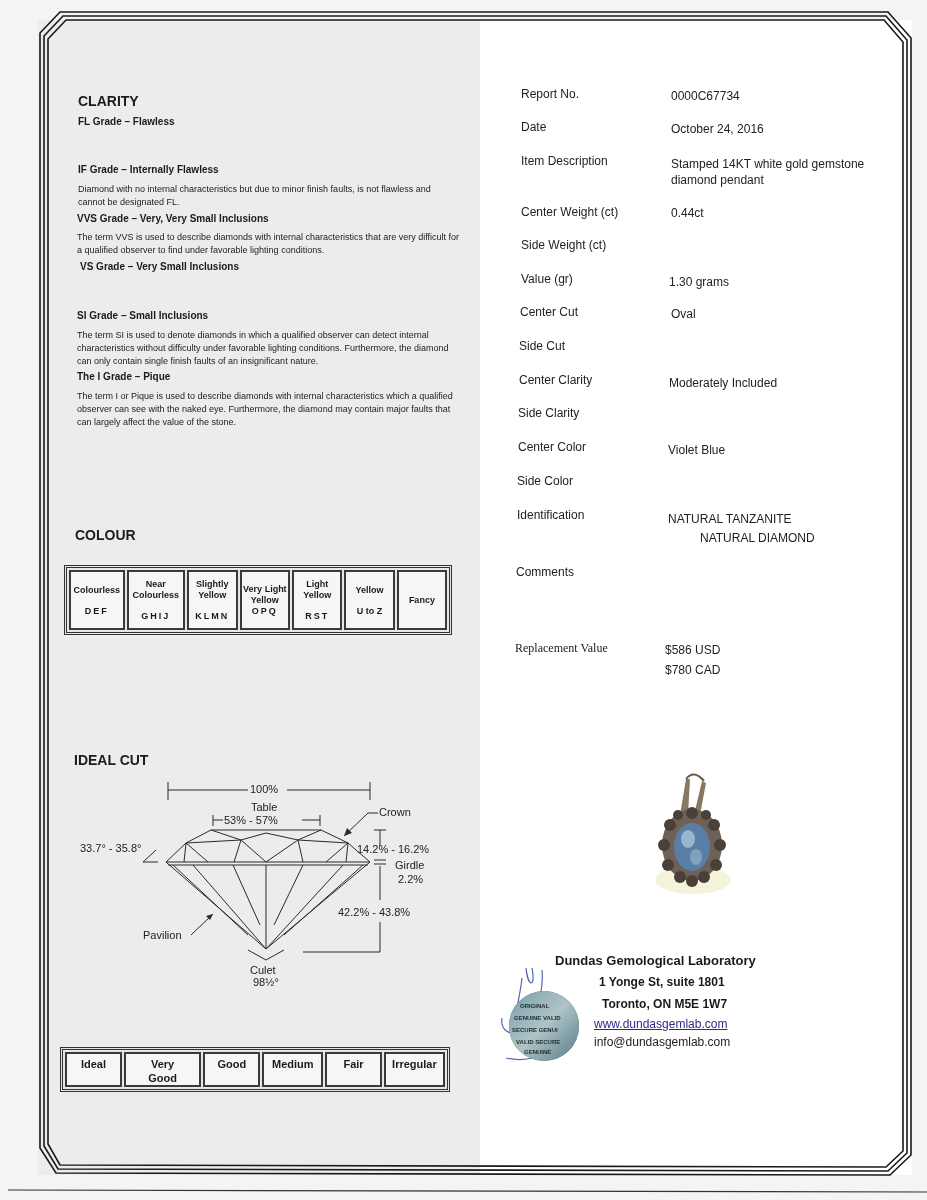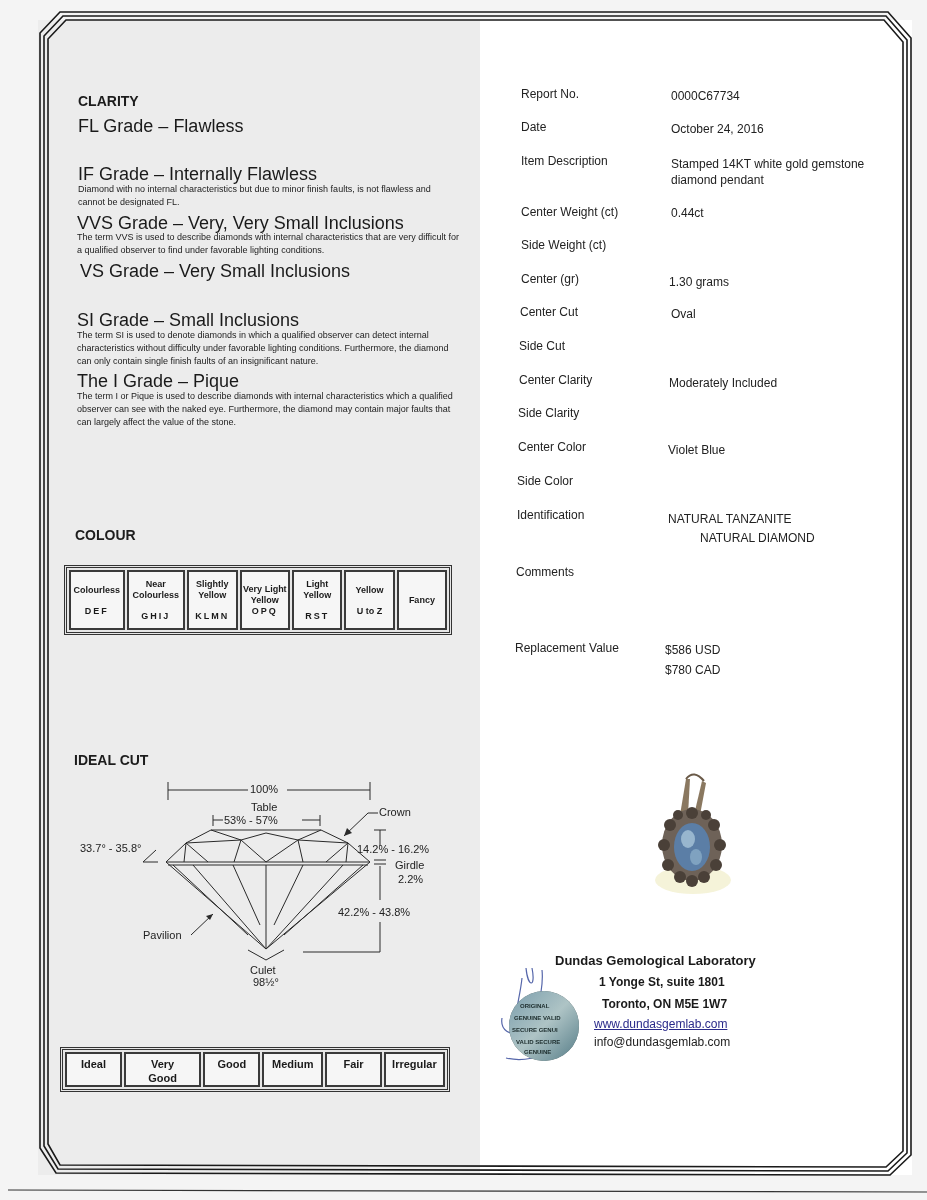--- a/index.html
+++ b/index.html
@@ -10,21 +10,21 @@
   }
   .page { position: absolute; left: 8px; top: 0; width: 927px; height: 1200px; }
   .left-bg { position: absolute; left: 30px; top: 20px; width: 442px; height: 1155px; background: #ececec; }
   .right-bg { position: absolute; left: 472px; top: 20px; width: 432px; height: 1155px; background: #ffffff; }
   svg.frame { position: absolute; left: 0; top: 0; }
   .abs { position: absolute; }
 
   
   .h-section { font-family: "Liberation Sans", sans-serif; font-weight: bold; color: #1c1c1c; }
   .clarity-title { left: 70px; top: 93px; font-size: 14px; }
-  .grade-title { font-size: 18px; font-weight: normal; }
+  .grade-title { font-size: 10px; font-weight: bold; }
   .grade-desc { font-size: 9px; line-height: 13px; color: #222; width: 380px; }
 
   .colour-title { left: 67px; top: 527px; font-size: 14px; }
   .cut-title { left: 66px; top: 752px; font-size: 14px; }
 
   table.grade-table {
     position: absolute; border-collapse: separate; border-spacing: 2px;
     border: 3px double #333; background: #e6e6e6;
   }
   table.grade-table td {
@@ -216,21 +216,21 @@
 
   <div class="r-label" style="top:154px;">Item Description</div>
   <div class="r-value" style="top:156px;width:215px;">Stamped 14KT white gold gemstone diamond pendant</div>
 
   <div class="r-label" style="top:205px;">Center Weight (ct)</div>
   <div class="r-value" style="top:205px;">0.44ct</div>
 
   <div class="r-label" style="top:238px;">Side Weight (ct)</div>
   <div class="r-value" style="top:238px;"></div>
 
-  <div class="r-label" style="top:272px;">Center (gr)</div>
+  <div class="r-label" style="top:272px;">Value (gr)</div>
   <div class="r-value" style="top:274px;left:661px;">1.30 grams</div>
 
   <div class="r-label" style="top:305px;left:512px;">Center Cut</div>
   <div class="r-value" style="top:306px;">Oval</div>
 
   <div class="r-label" style="top:339px;left:511px;">Side Cut</div>
   <div class="r-value" style="top:339px;"></div>
 
   <div class="r-label" style="top:373px;left:511px;">Center Clarity</div>
   <div class="r-value" style="top:375px;left:661px;">Moderately Included</div>
@@ -243,21 +243,21 @@
 
   <div class="r-label" style="top:474px;left:509px;">Side Color</div>
   <div class="r-value" style="top:474px;"></div>
 
   <div class="r-label" style="top:508px;left:509px;">Identification</div>
   <div class="r-value" style="top:511px;left:660px;">NATURAL TANZANITE</div>
   <div class="r-value" style="top:530px;left:660px;margin-left:32px;">NATURAL DIAMOND</div>
 
   <div class="r-label" style="top:565px;left:508px;">Comments</div>
 
-  <div class="r-label" style="top:641px;left:507px;">Replacement Value</div>
+  <div class="r-label" style="top:641px;left:507px;font-family:Liberation Serif, serif;">Replacement Value</div>
   <div class="r-value" style="top:642px;left:657px;">$586 USD</div>
   <div class="r-value" style="top:662px;left:657px;">$780 CAD</div>
 
   <svg class="abs" style="left:600px;top:765px;" width="160" height="145">
     <ellipse cx="85" cy="115" rx="38" ry="14" fill="#f3f0cf" opacity="0.8"></ellipse>
     <path d="M72,50 L78,14 L82,14 L80,50 Z" fill="#8a7860"></path>
     <path d="M86,50 L94,16 L98,18 L92,50 Z" fill="#8a7860"></path>
     <path d="M78,14 Q86,4 96,16" stroke="#6a5a48" stroke-width="2" fill="none"></path>
     <ellipse cx="84" cy="80" rx="30" ry="36" fill="#6e6258"></ellipse>
     <g fill="#4a4038">

